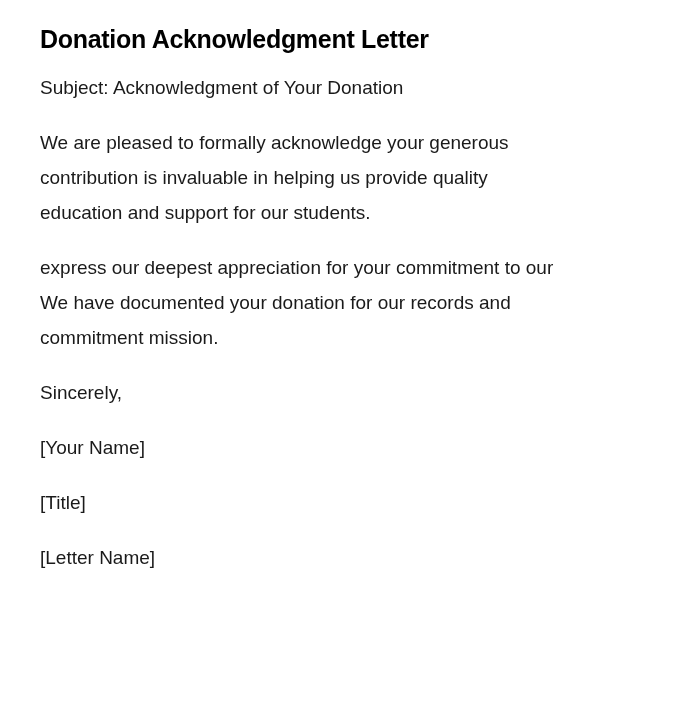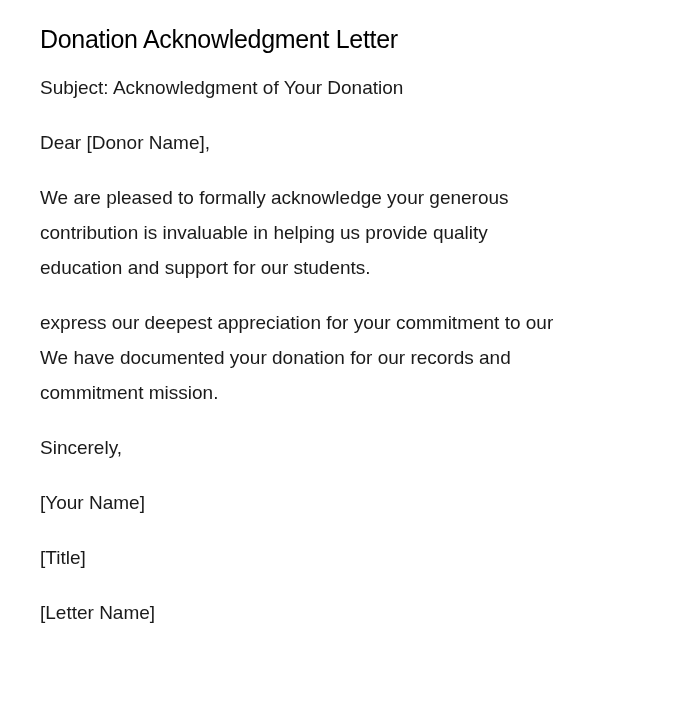--- a/index.html
+++ b/index.html
@@ -12,21 +12,21 @@
     height: 711px;
     background: #ffffff;
     box-sizing: border-box;
     padding: 22px 40px 0 40px;
     overflow: hidden;
     font-family: "Liberation Sans", "DejaVu Sans", sans-serif;
   }
   .doc-title {
     font-size: 25px;
     line-height: 34px;
-    font-weight: 400;
+    font-weight: 700;
     letter-spacing: -0.3px;
     color: #000000;
     margin: 0 0 14px 0;
   }
   .para {
     font-size: 19px;
     line-height: 35px;
     font-weight: 400;
     color: #1a1a1a;
     margin: 12px 0 20px 0;
@@ -36,21 +36,20 @@
   }
 </style>
 </head>
 <body>
 
 <div class="page">
   <h1 class="doc-title">Donation Acknowledgment Letter</h1>
 
   <div class="para">Subject: Acknowledgment of Your Donation</div>
 
-  <div class="para">Dear [Donor Name],</div>
 
   <div class="para">
       <div class="line">We are pleased to formally acknowledge your generous</div>
       <div class="line">contribution is invaluable in helping us provide quality</div>
       <div class="line">education and support for our students.</div>
     </div>
 
   <div class="para">
       <div class="line">express our deepest appreciation for your commitment to our</div>
       <div class="line">We have documented your donation for our records and</div>

